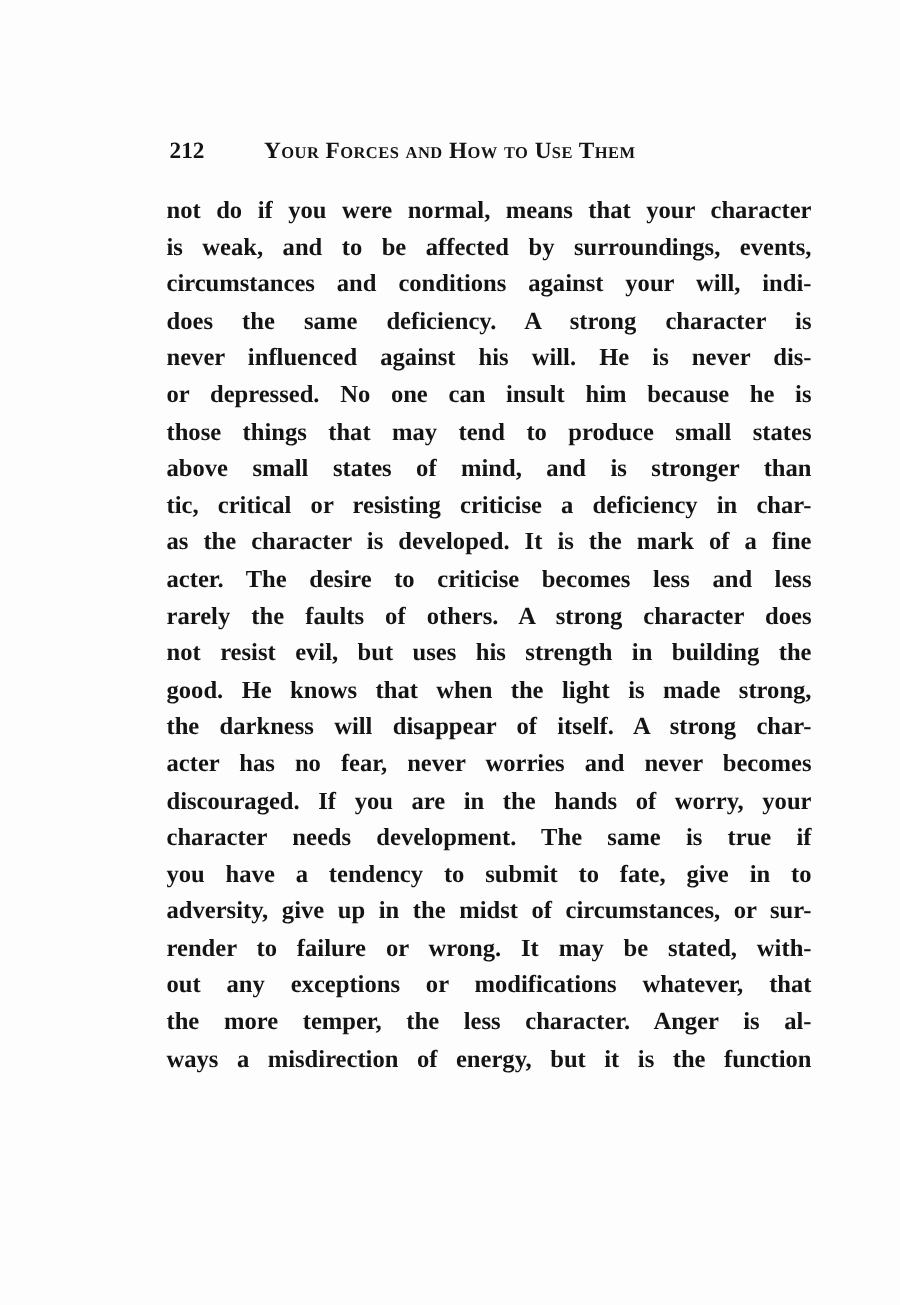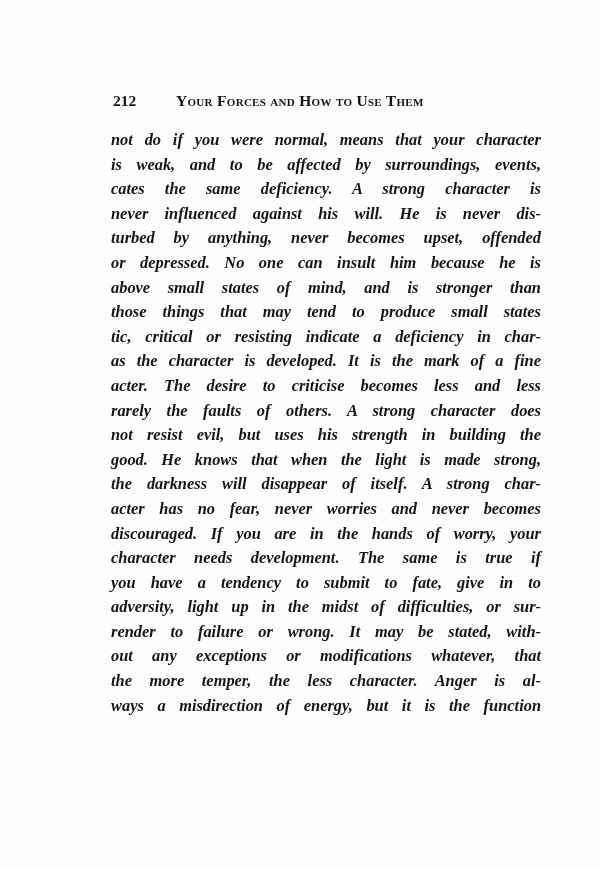--- a/index.html
+++ b/index.html
@@ -25,21 +25,20 @@
     .page-number { display: inline-block; width: 63px; }
     .running-title { font-variant: small-caps; letter-spacing: 0.3px; }
     .body-text {
       position: absolute;
       left: 111px; top: 104px;
       width: 430px;
       font-family: "Liberation Serif", serif;
       font-weight: bold;
       font-size: 16.4px;
       line-height: 24.6px;
-      font-style: italic;
     }
     .line {
       display: block;
       height: 24.6px;
       white-space: nowrap;
       text-align: justify;
       text-align-last: justify;
     }
     .line.last { text-align-last: left; }
   </style>
@@ -47,36 +46,36 @@
 <body>
 
 <div class="page">
   <div class="running-head">
     <span class="page-number">212</span><span class="running-title">Your Forces and How to Use Them</span>
   </div>
 
   <div class="body-text">
     <span class="line">not do if you were normal, means that your character</span>
     <span class="line">is weak, and to be affected by surroundings, events,</span>
-    <span class="line">cates the same deficiency.  A strong character is</span>
+    <span class="line">circumstances and conditions against your will, indi-</span>
+    <span class="line">does the same deficiency.  A strong character is</span>
     <span class="line">never influenced against his will.  He is never dis-</span>
-    <span class="line">turbed by anything, never becomes upset, offended</span>
     <span class="line">or depressed.  No one can insult him because he is</span>
+    <span class="line">those things that may tend to produce small states</span>
     <span class="line">above small states of mind, and is stronger than</span>
-    <span class="line">those things that may tend to produce small states</span>
-    <span class="line">tic, critical or resisting indicate a deficiency in char-</span>
+    <span class="line">tic, critical or resisting criticise a deficiency in char-</span>
     <span class="line">as the character is developed. It is the mark of a fine</span>
     <span class="line">acter.  The desire to criticise becomes less and less</span>
     <span class="line">rarely the faults of others.  A strong character does</span>
     <span class="line">not resist evil, but uses his strength in building the</span>
     <span class="line">good.  He knows that when the light is made strong,</span>
     <span class="line">the darkness will disappear of itself.  A strong char-</span>
     <span class="line">acter has no fear, never worries and never becomes</span>
     <span class="line">discouraged.  If you are in the hands of worry, your</span>
     <span class="line">character needs development.  The same is true if</span>
     <span class="line">you have a tendency to submit to fate, give in to</span>
-    <span class="line">adversity, light up in the midst of difficulties, or sur-</span>
+    <span class="line">adversity, give up in the midst of circumstances, or sur-</span>
     <span class="line">render to failure or wrong.  It may be stated, with-</span>
     <span class="line">out any exceptions or modifications whatever, that</span>
     <span class="line">the more temper, the less character.  Anger is al-</span>
     <span class="line">ways a misdirection of energy, but it is the function</span>
   </div>
 </div>
 
 </body></html>

